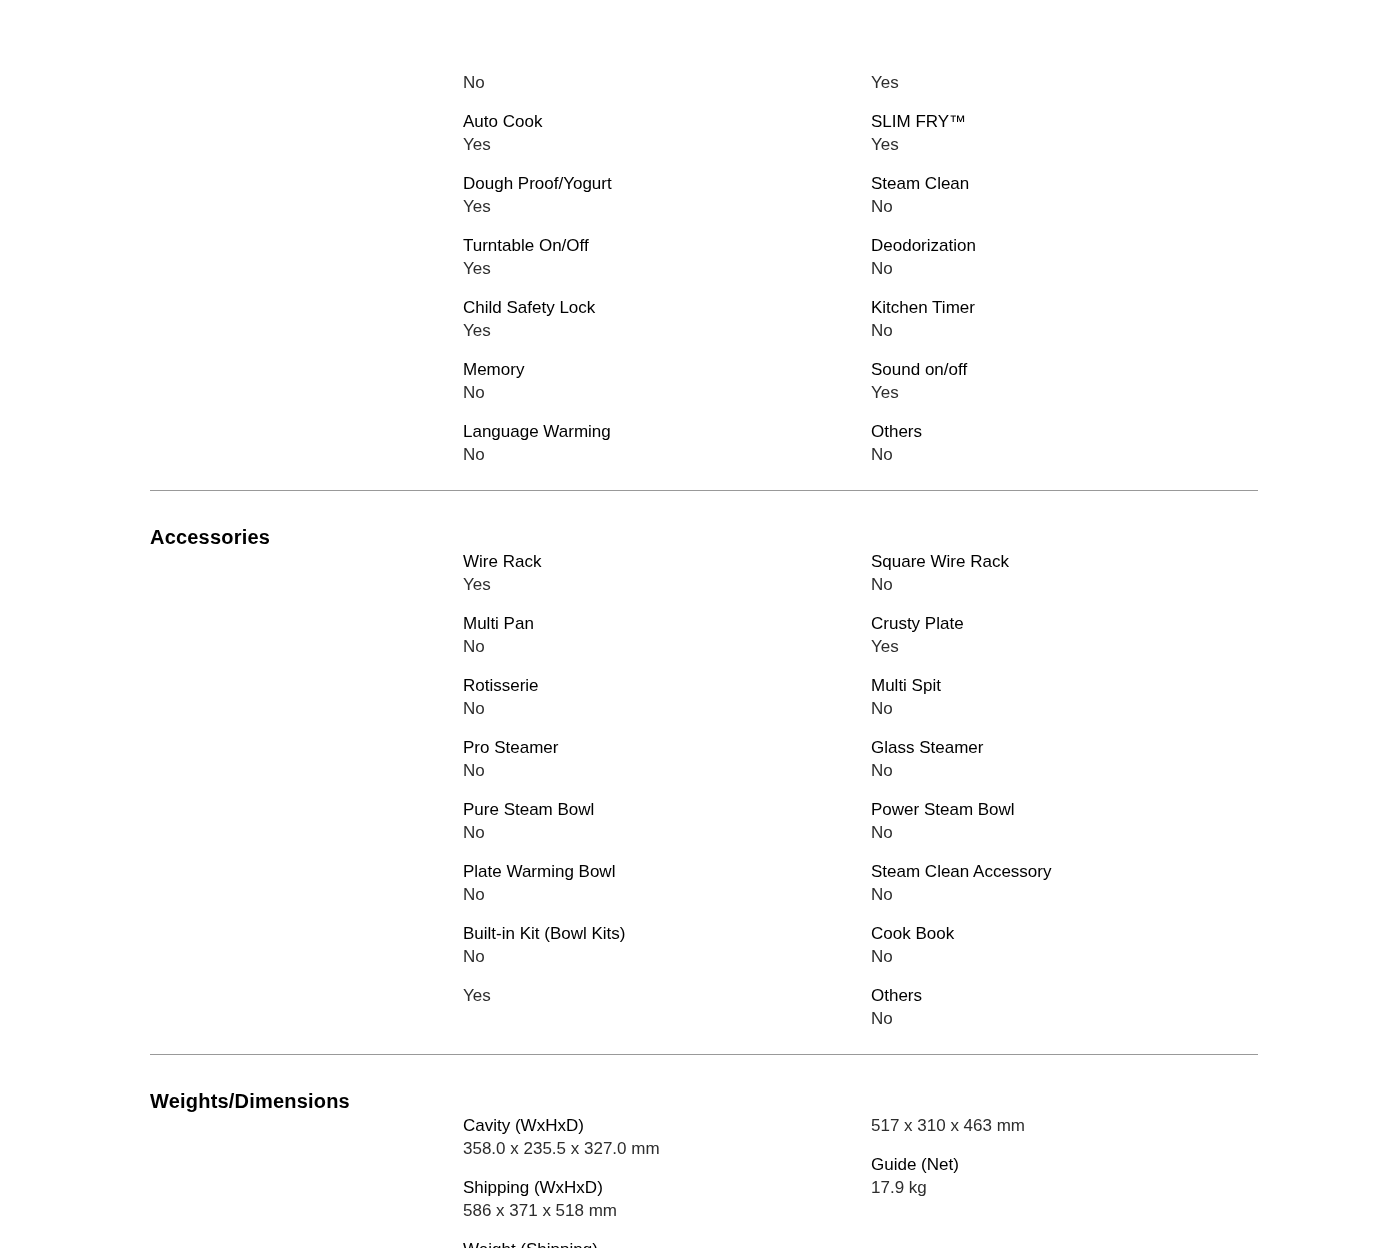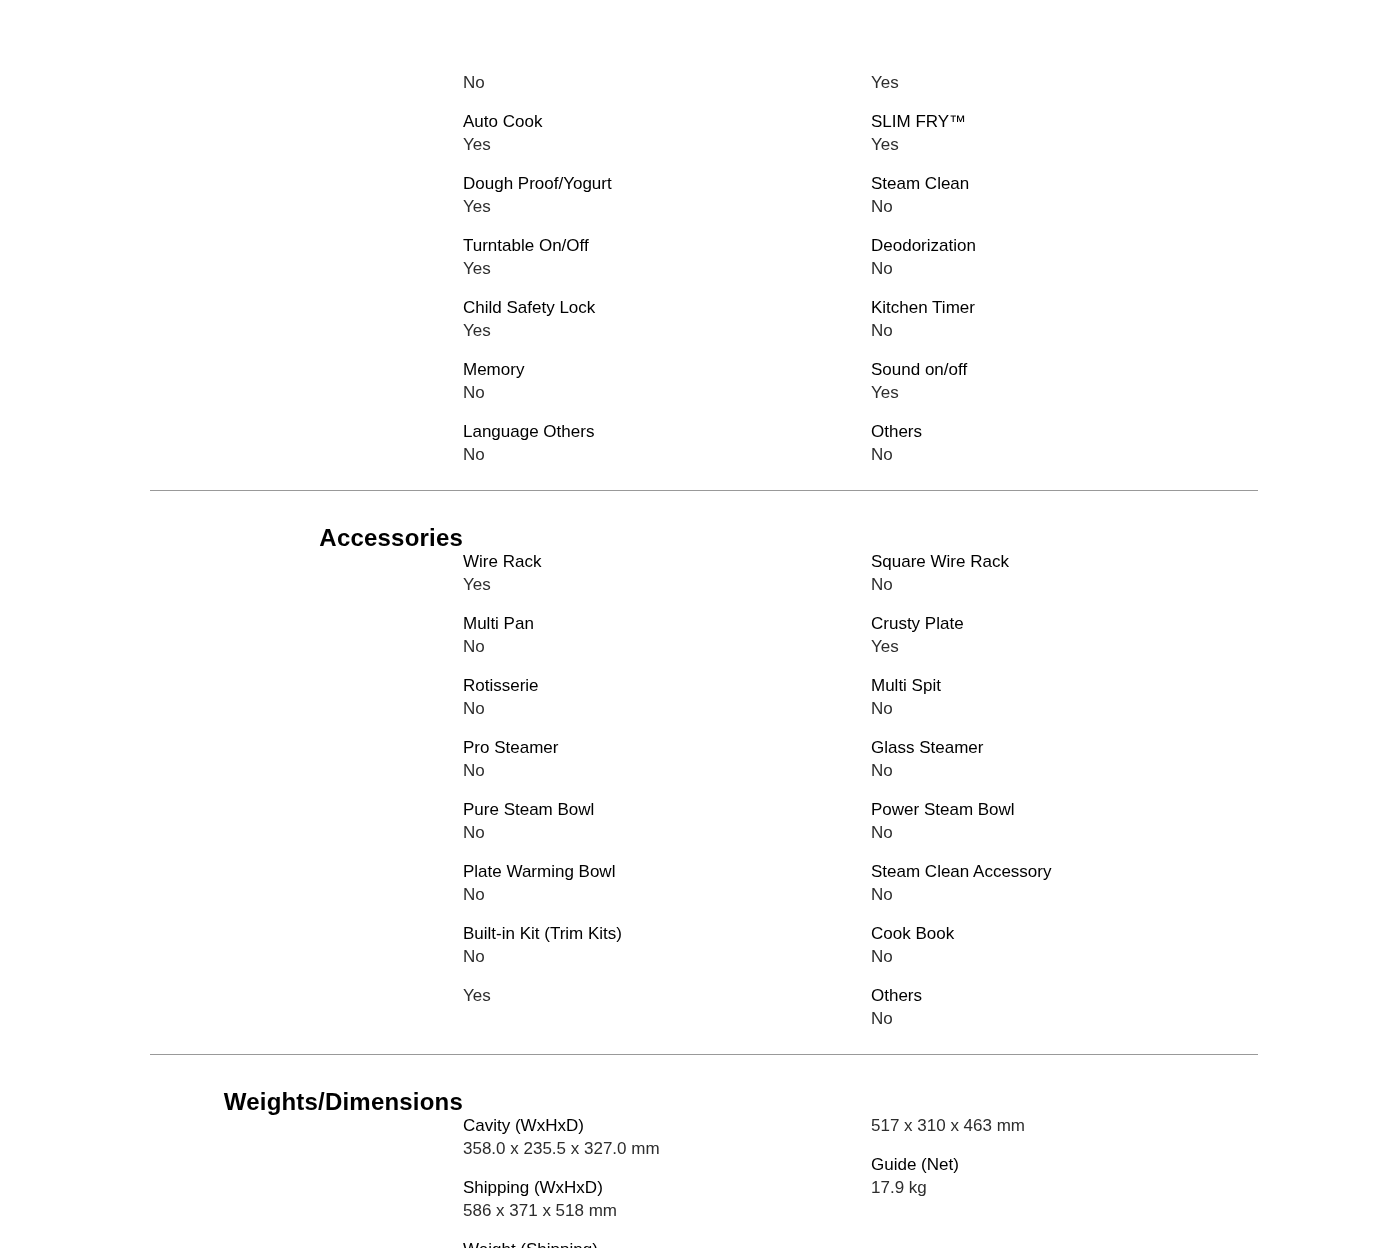--- a/index.html
+++ b/index.html
@@ -23,26 +23,25 @@
     padding-bottom: 8px;
   }
   .section.first {
     padding-top: 43px;
   }
   .section-head {
     flex: 0 0 313px;
     width: 313px;
   }
   .section-title {
-    font-size: 24px;
+    font-size: 20px;
     font-weight: 700;
     letter-spacing: 0.2px;
     line-height: 31px;
     color: #000;
-    text-align: right;
   }
   .cols {
     flex: 1;
     display: flex;
     margin-top: 28px;
   }
   .col {
     flex: 0 0 408px;
     width: 408px;
   }
@@ -108,21 +107,21 @@
         </div>
         <div class="spec-item">
           <div class="spec-label">Child Safety Lock</div>
           <div class="spec-value">Yes</div>
         </div>
         <div class="spec-item">
           <div class="spec-label">Memory</div>
           <div class="spec-value">No</div>
         </div>
         <div class="spec-item">
-          <div class="spec-label">Language Others</div>
+          <div class="spec-label">Language Warming</div>
           <div class="spec-value">No</div>
         </div>
       </div>
       <div class="col">
         <div class="spec-item">
           <div class="spec-label"></div>
           <div class="spec-value">Yes</div>
         </div>
         <div class="spec-item">
           <div class="spec-label">SLIM FRY™</div>
@@ -178,21 +177,21 @@
         </div>
         <div class="spec-item">
           <div class="spec-label">Pure Steam Bowl</div>
           <div class="spec-value">No</div>
         </div>
         <div class="spec-item">
           <div class="spec-label">Plate Warming Bowl</div>
           <div class="spec-value">No</div>
         </div>
         <div class="spec-item">
-          <div class="spec-label">Built-in Kit (Trim Kits)</div>
+          <div class="spec-label">Built-in Kit (Bowl Kits)</div>
           <div class="spec-value">No</div>
         </div>
         <div class="spec-item">
           <div class="spec-value">Yes</div>
         </div>
       </div>
       <div class="col">
         <div class="spec-item">
           <div class="spec-label">Square Wire Rack</div>
           <div class="spec-value">No</div>

